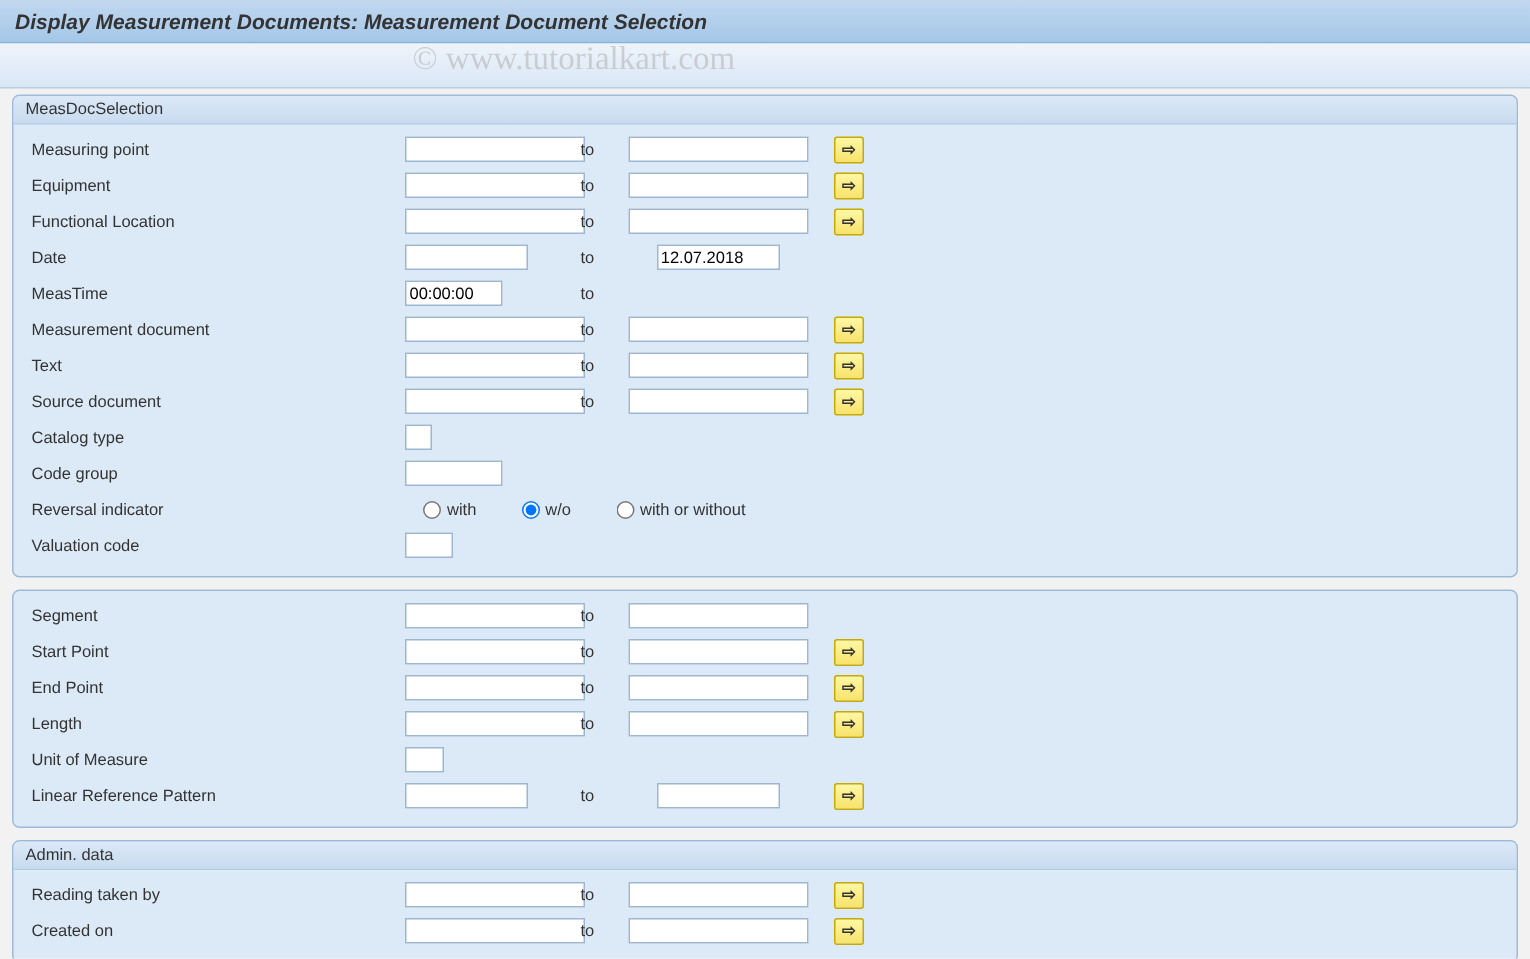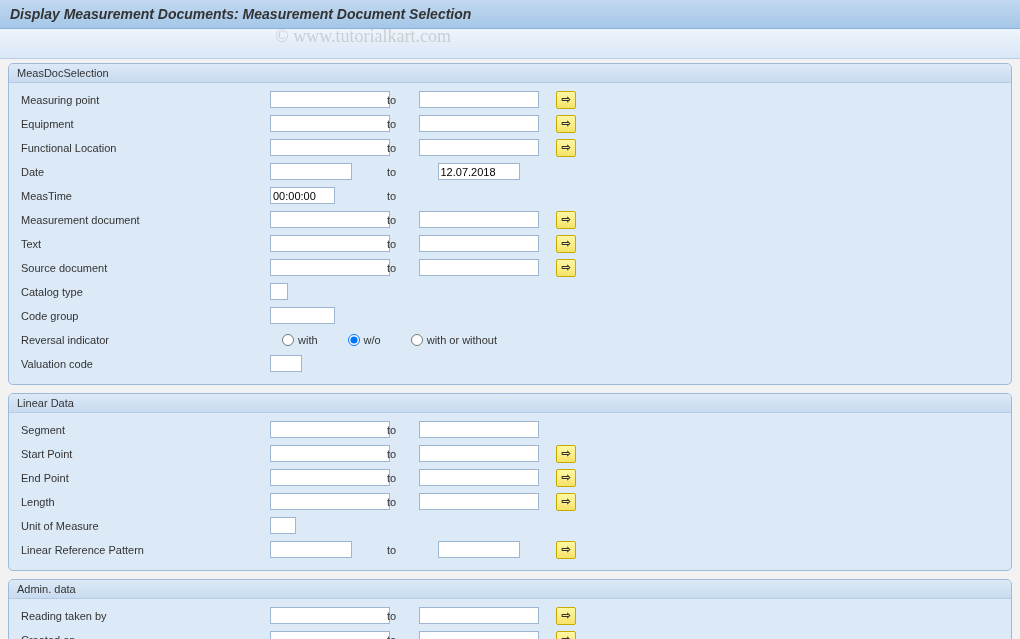--- a/index.html
+++ b/index.html
@@ -26,21 +26,21 @@
       background: linear-gradient(#eef4fb, #d9e7f6);
       border-bottom: 1px solid #b9cde3;
       position: relative;
     }
     .watermark {
       position: absolute;
       top: 26px;
       left: 275px;
       color: #b7b7b7;
       font-family: Georgia, serif;
-      font-size: 18px;
+      font-size: 22px;
       opacity: 0.6;
       pointer-events: none;
     }
     .content { padding: 4px 8px; }
     .group {
       border: 1px solid #9dbad9;
       border-radius: 5px;
       margin-bottom: 8px;
       background: #dce9f7;
       overflow: hidden;
@@ -246,21 +246,20 @@
       <div class="row">
         <div class="label">Valuation code</div>
         <div class="from-cell">
             <input type="text" class="inp-20" style="width: 32px;" value="">
           </div>
       </div>
     </div>
   </div>
 
   <div class="group">
-    <div class="group-header">Linear Data</div>
     <div class="group-body">
       <div class="row">
         <div class="label">Segment</div>
         <div class="from-cell">
             <input type="text" class="inp-120" value="" style="">
           </div>
         <div class="to-label">to</div>
         <div class="to-cell">
             <input type="text" class="inp-120" value="" style="">
           </div>

